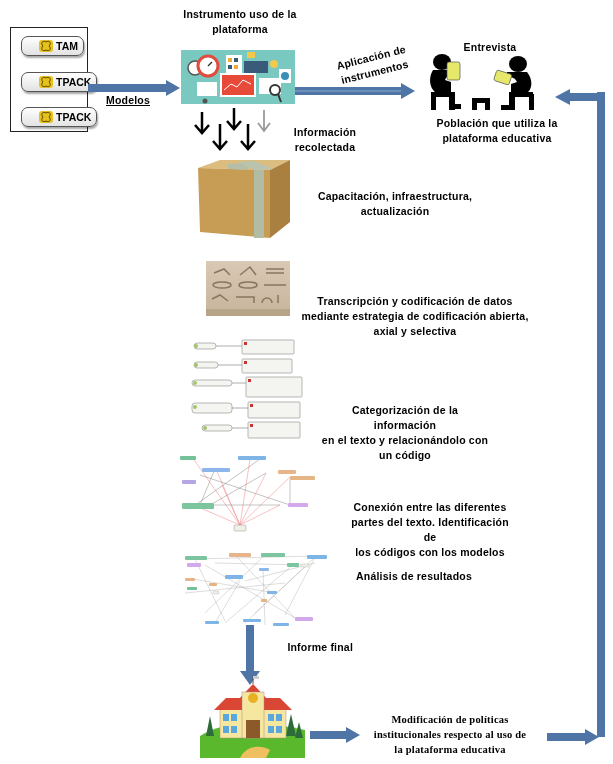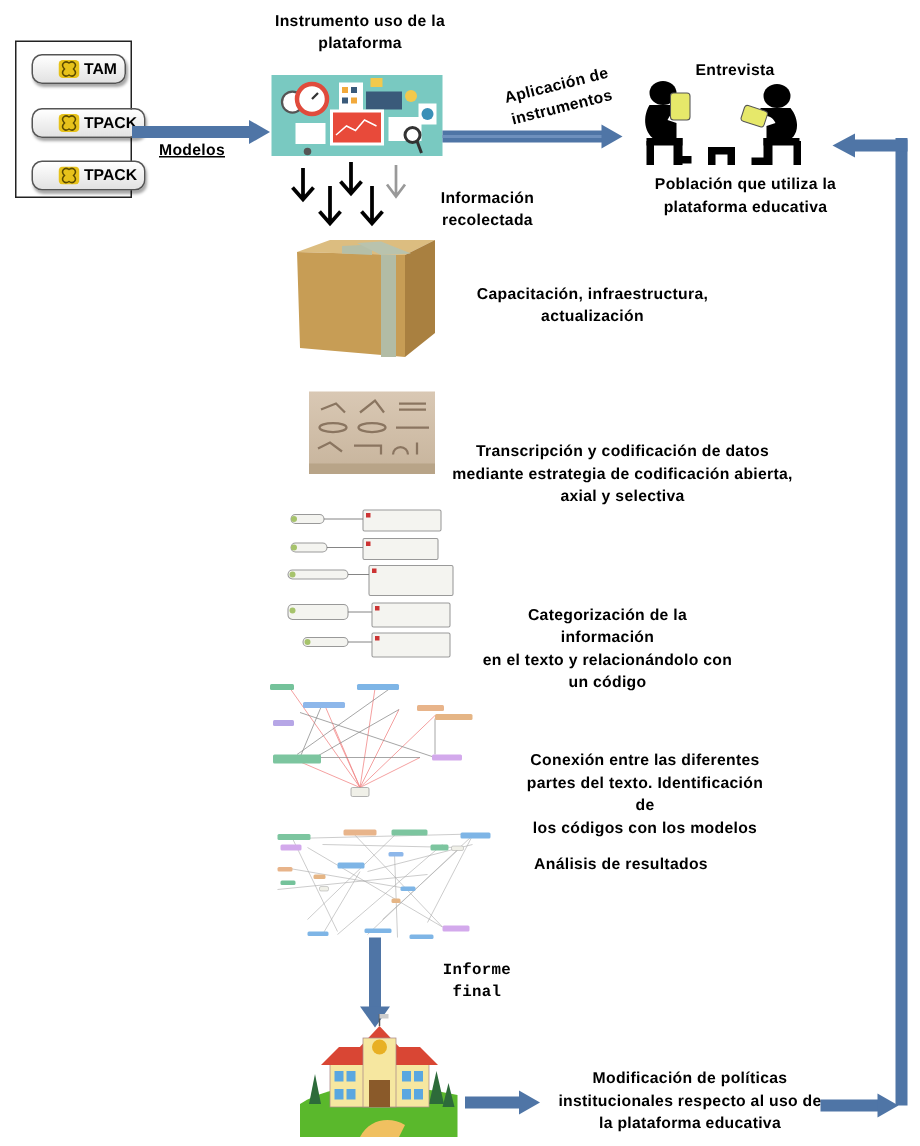--- a/index.html
+++ b/index.html
@@ -280,21 +280,21 @@
   <rect x="58" y="66" width="18" height="3" rx="1" fill="#7eb5e6"></rect>
   <rect x="88" y="70" width="16" height="3" rx="1" fill="#7eb5e6"></rect>
   <rect x="110" y="64" width="18" height="4" rx="1" fill="#d3a9ec"></rect>
 </svg>
 <div class="lbl" style="left:354px;top:569px;width:120px;">Análisis de resultados</div>
 
 <svg class="abs" style="left:240px;top:625px;" width="22" height="60">
   <rect x="6" y="0" width="8" height="48" fill="#4f75a6"></rect>
   <polygon points="0,46 20,46 10,60" fill="#4f75a6"></polygon>
 </svg>
-<div class="lbl" style="left:283px;top:640px;width:70px;text-align:center;font-family:Liberation Mono, monospace;">Informe final</div>
+<div class="lbl" style="left:283px;top:640px;width:70px;text-align:right;">Informe final</div>
 
 <svg class="abs" style="left:200px;top:678px;" width="105" height="80" viewBox="0 0 105 80">
   <path d="M0 80 L0 58 C20 44 60 42 105 52 L105 80Z" fill="#5ab82c"></path>
   <path d="M40 80 C46 68 60 66 70 72 L66 80Z" fill="#f0c060"></path>
   <polygon points="6,58 10,38 14,58" fill="#2d6b3a"></polygon>
   <polygon points="86,58 91,36 96,58" fill="#2d6b3a"></polygon>
   <polygon points="95,60 99,44 103,60" fill="#2d6b3a"></polygon>
   <rect x="20" y="30" width="66" height="30" fill="#f6e7a0" stroke="#a88" stroke-width="0.5"></rect>
   <polygon points="14,32 26,20 80,20 92,32" fill="#d94634"></polygon>
   <polygon points="38,22 53,6 68,22" fill="#d94634"></polygon>
@@ -312,20 +312,20 @@
       <rect x="76" y="48" width="6" height="7"></rect>
   </g>
   <line x1="53" y1="6" x2="53" y2="-2" stroke="#555" stroke-width="1"></line>
   <rect x="53" y="-2" width="6" height="3" fill="#ccc"></rect>
 </svg>
 
 <svg class="abs" style="left:310px;top:727px;" width="50" height="16">
   <rect x="0" y="4" width="38" height="8" fill="#4f75a6"></rect>
   <polygon points="36,0 50,8 36,16" fill="#4f75a6"></polygon>
 </svg>
-<div class="lbl" style="left:370px;top:712px;width:180px;">Modificación de políticas
+<div class="lbl" style="left:360px;top:712px;width:180px;font-family:Liberation Serif, serif;">Modificación de políticas
 institucionales respecto al uso de
 la plataforma educativa</div>
 
 <svg class="abs" style="left:547px;top:729px;" width="52" height="16">
   <rect x="0" y="4" width="40" height="8" fill="#4f75a6"></rect>
   <polygon points="38,0 52,8 38,16" fill="#4f75a6"></polygon>
 </svg>
 
 </body></html>

